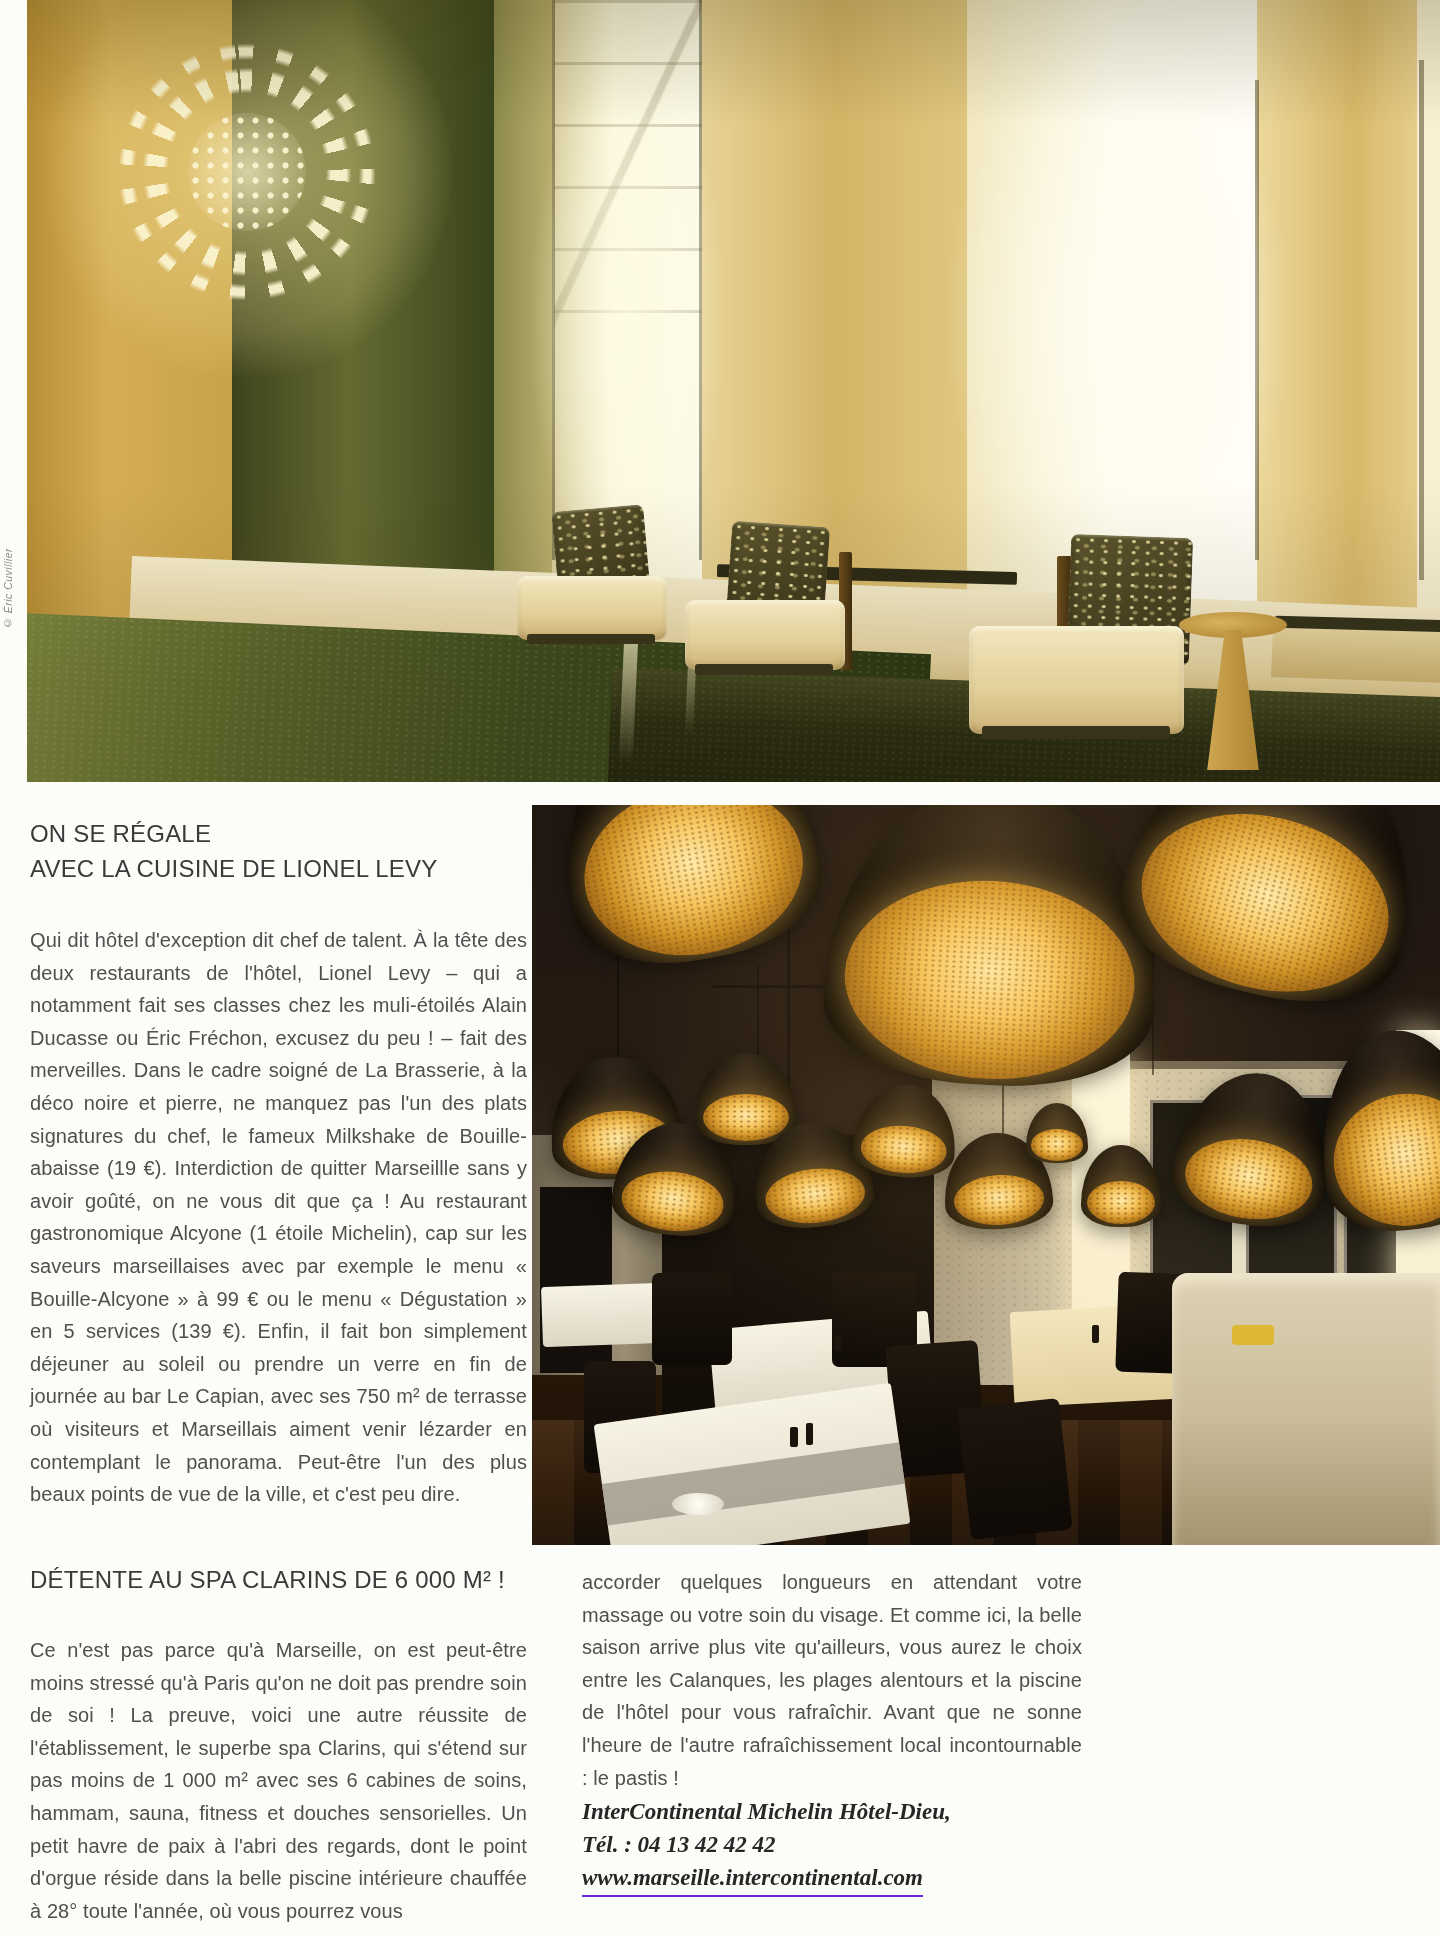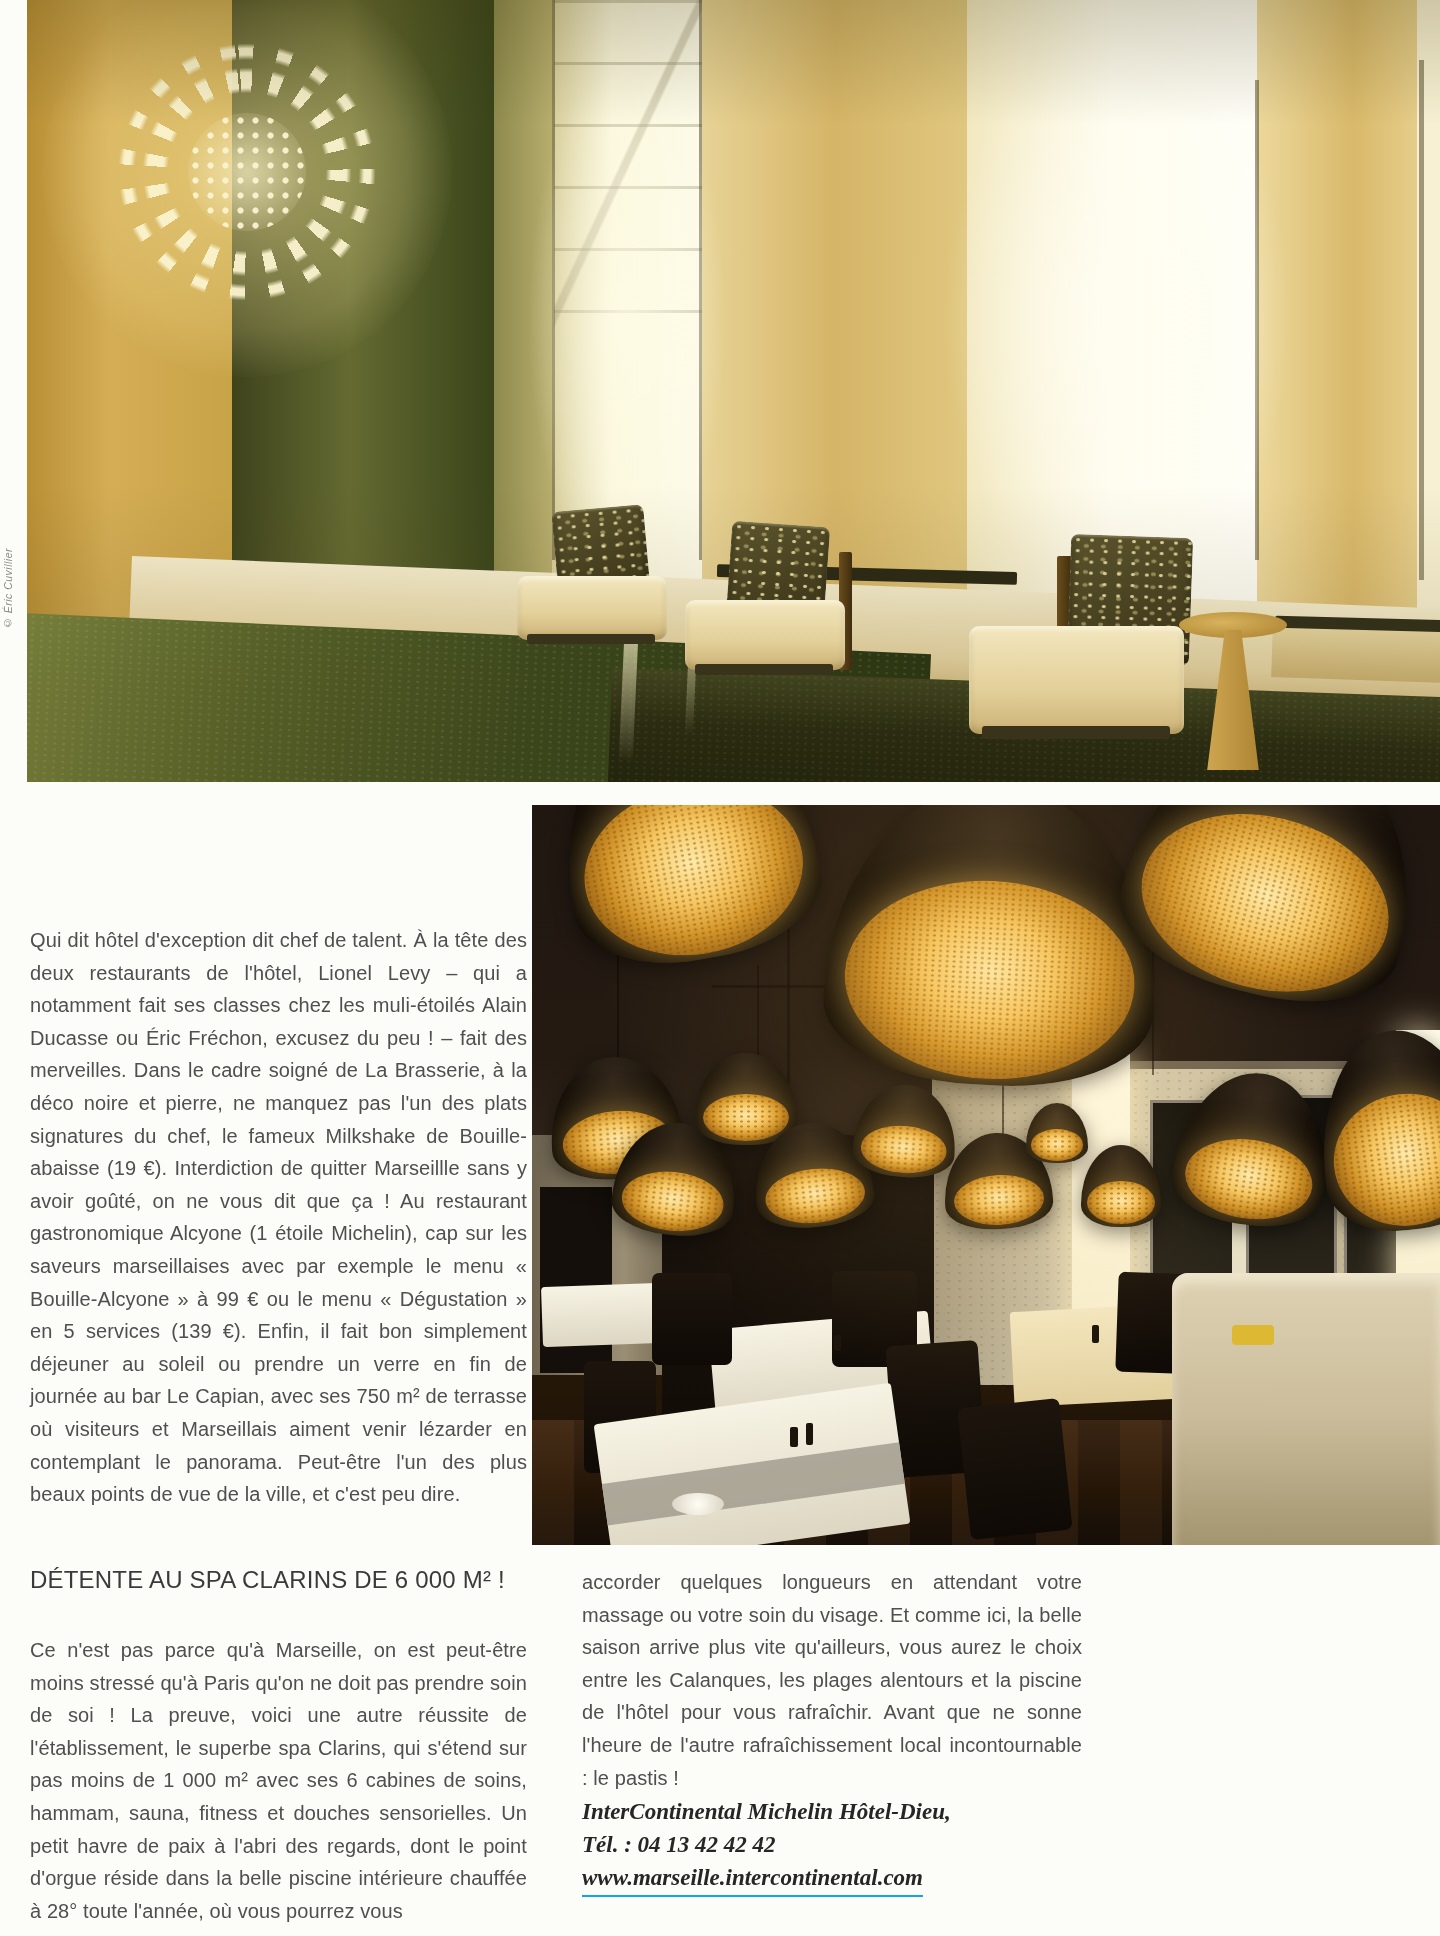--- a/index.html
+++ b/index.html
@@ -6,21 +6,21 @@
   .page{position:relative;width:1440px;height:1936px;background:#fcfcf9;overflow:hidden;
         font-family:"Liberation Sans",sans-serif;}
   .abs{position:absolute;}
   i{display:block;position:absolute;}
 
   
   .headline{position:absolute;font-size:24px;line-height:35px;color:#3a3a3a;letter-spacing:.2px;}
   .bodytext{position:absolute;font-size:20px;line-height:32.6px;color:#4f4f4f;text-align:justify;letter-spacing:.1px;}
   .contact{position:absolute;font-family:"Liberation Serif",serif;font-style:italic;font-weight:bold;
            font-size:23px;line-height:33px;color:#262626;}
-  .contact .site{display:inline-block;border-bottom:2px solid #0ea5e9;padding-bottom:1px;}
+  .contact .site{display:inline-block;border-bottom:2px solid #6d28d9;padding-bottom:1px;}
   .credit{position:absolute;left:2px;top:548px;writing-mode:vertical-rl;transform:rotate(180deg);
           font-size:10.5px;font-style:italic;color:#8a8a7e;letter-spacing:.5px;}
 
   
   .pool{position:absolute;left:27px;top:0;width:1413px;height:782px;overflow:hidden;background:#d9bd72;}
   .pool .strip{position:absolute;top:0;height:100%;}
   .tone{position:absolute;inset:0;background:linear-gradient(180deg,rgba(60,50,10,.22),rgba(60,50,10,0) 16%,rgba(60,50,10,0) 62%,rgba(90,70,25,.18) 88%);z-index:6;pointer-events:none;}
   .sun{position:absolute;left:40px;top:-8px;width:360px;height:360px;z-index:2;}
   .sun-glow{inset:-25px;border-radius:50%;background:radial-gradient(circle,rgba(246,228,156,.55),rgba(246,228,156,.2) 55%,rgba(246,228,156,0) 72%);}
   .sun-rays{inset:0;border-radius:50%;
@@ -152,20 +152,24 @@
     <div class="cbase" style="left:955px;top:726px;width:188px;height:13px;"></div>
 
     <div class="ttop" style="left:1152px;top:612px;width:108px;height:26px;"></div>
     <div class="tstem" style="left:1172px;top:630px;width:68px;height:140px;"></div>
 
     <div class="tone"></div>
   </div>
 
   <div class="credit">© Éric Cuvillier</div>
 
+  <div class="headline" style="left:30px;top:816px;width:520px;">
+    <div>ON SE RÉGALE</div>
+    <div>AVEC LA CUISINE DE LIONEL LEVY</div>
+  </div>
 
   <div class="bodytext" style="left:30px;top:924px;width:497px;">Qui dit hôtel d'exception dit chef de talent. À la tête des deux restaurants de l'hôtel, Lionel Levy – qui a notamment fait ses classes chez les muli-étoilés Alain Ducasse ou Éric Fréchon, excusez du peu ! – fait des merveilles. Dans le cadre soigné de La Brasserie, à la déco noire et pierre, ne manquez pas l'un des plats signatures du chef, le fameux Milkshake de Bouille-abaisse (19 €). Interdiction de quitter Marseillle sans y avoir goûté, on ne vous dit que ça ! Au restaurant gastronomique Alcyone (1 étoile Michelin), cap sur les saveurs marseillaises avec par exemple le menu « Bouille-Alcyone » à 99 € ou le menu « Dégustation » en 5 services (139 €). Enfin, il fait bon simplement déjeuner au soleil ou prendre un verre en fin de journée au bar Le Capian, avec ses 750 m² de terrasse où visiteurs et Marseillais aiment venir lézarder en contemplant le panorama. Peut-être l'un des plus beaux points de vue de la ville, et c'est peu dire.</div>
 
   <div class="headline" style="left:30px;top:1562px;width:520px;">DÉTENTE AU SPA CLARINS DE 6 000 M² !</div>
 
   <div class="bodytext" style="left:30px;top:1634px;width:497px;">Ce n'est pas parce qu'à Marseille, on est peut-être moins stressé qu'à Paris qu'on ne doit pas prendre soin de soi ! La preuve, voici une autre réussite de l'établissement, le superbe spa Clarins, qui s'étend sur pas moins de 1 000 m² avec ses 6 cabines de soins, hammam, sauna, fitness et douches sensorielles. Un petit havre de paix à l'abri des regards, dont le point d'orgue réside dans la belle piscine intérieure chauffée à 28° toute l'année, où vous pourrez vous</div>
 
   <div class="resto">
     <div class="cornice"></div>
     <div class="stonewall"></div>

